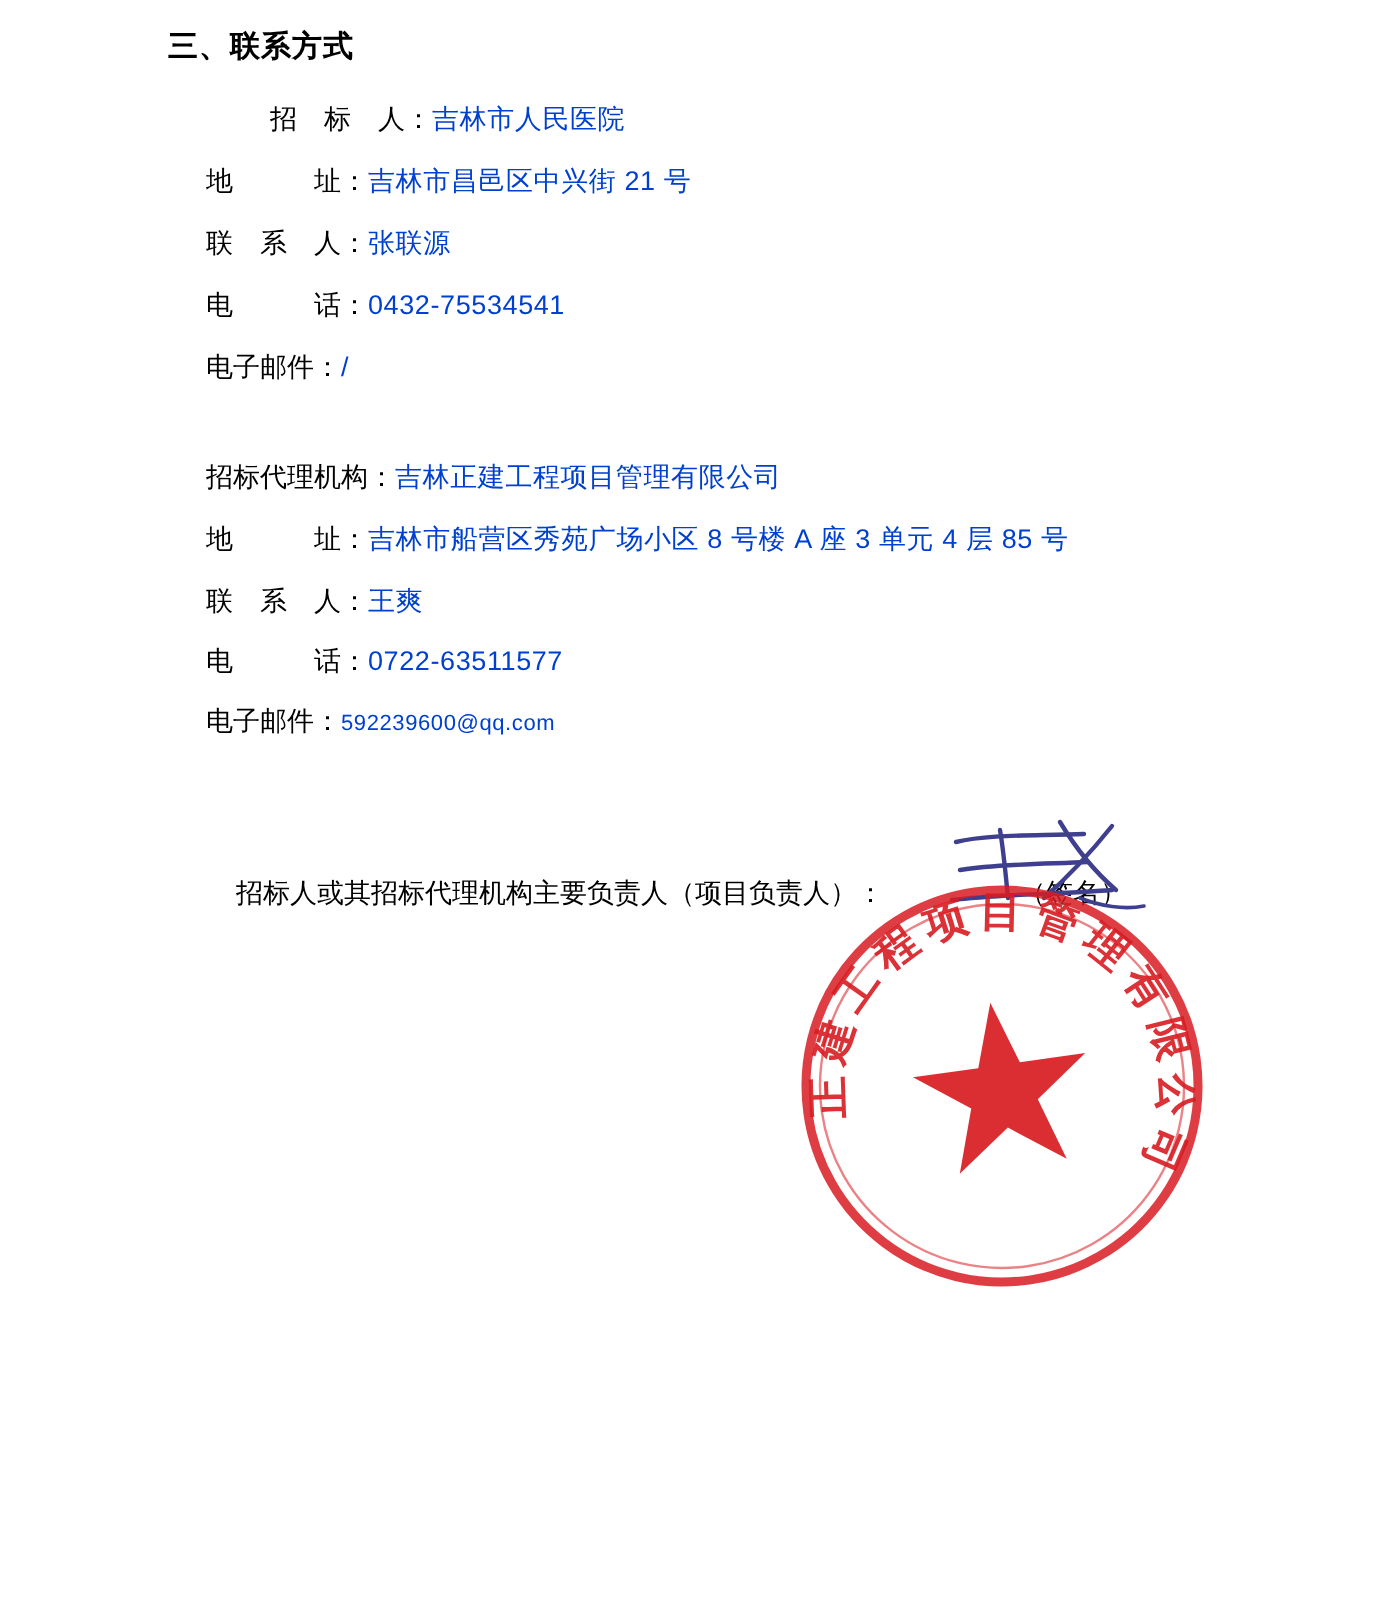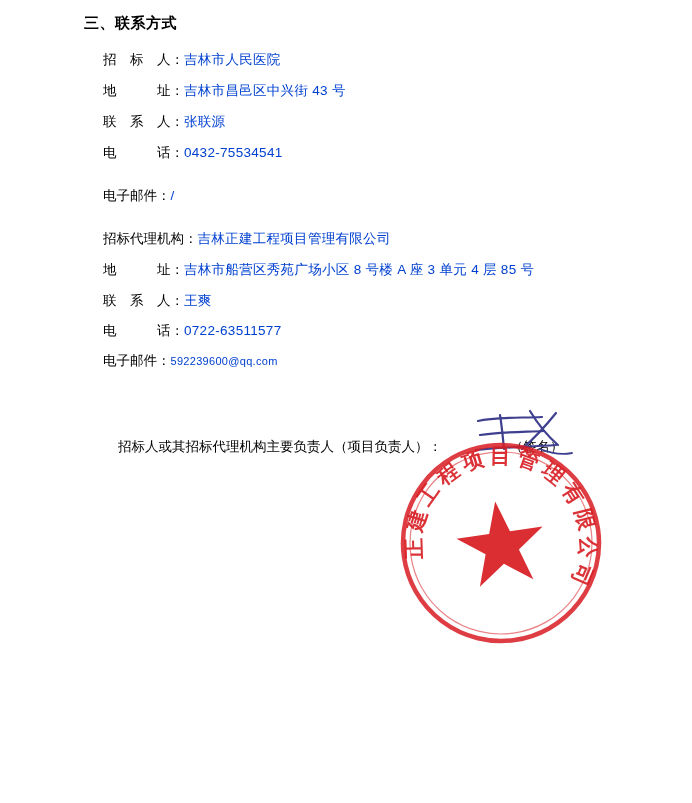--- a/index.html
+++ b/index.html
@@ -86,33 +86,33 @@
   }
 </style>
 </head>
 <body>
 
 <div class="page">
 
   <div class="section-title">三、联系方式</div>
 
   <div class="tenderer-block">
-    <div class="field-row" style="top:51px;">
+    <div class="field-row" style="top:51px;margin-left:32px;">
       <span class="field-label">招　标　人：</span><span class="field-value">吉林市人民医院</span>
     </div>
     <div class="field-row" style="top:82px;">
-      <span class="field-label">地　　　址：</span><span class="field-value">吉林市昌邑区中兴街 43 号</span>
+      <span class="field-label">地　　　址：</span><span class="field-value">吉林市昌邑区中兴街 21 号</span>
     </div>
     <div class="field-row" style="top:113px;">
       <span class="field-label">联　系　人：</span><span class="field-value">张联源</span>
     </div>
     <div class="field-row" style="top:144px;">
       <span class="field-label">电　　　话：</span><span class="field-value">0432-75534541</span>
     </div>
-    <div class="field-row" style="top:175px;margin-top:12px;">
+    <div class="field-row" style="top:175px;">
       <span class="field-label">电子邮件：</span><span class="field-value">/</span>
     </div>
   </div>
 
   <div class="agency-block">
     <div class="field-row" style="top:230px;text-align:right;">
       <span class="field-label">招标代理机构：</span><span class="field-value">吉林正建工程项目管理有限公司</span>
     </div>
     <div class="field-row" style="top:261px;">
       <span class="field-label">地　　　址：</span><span class="field-value">吉林市船营区秀苑广场小区 8 号楼 A 座 3 单元 4 层 85 号</span>

